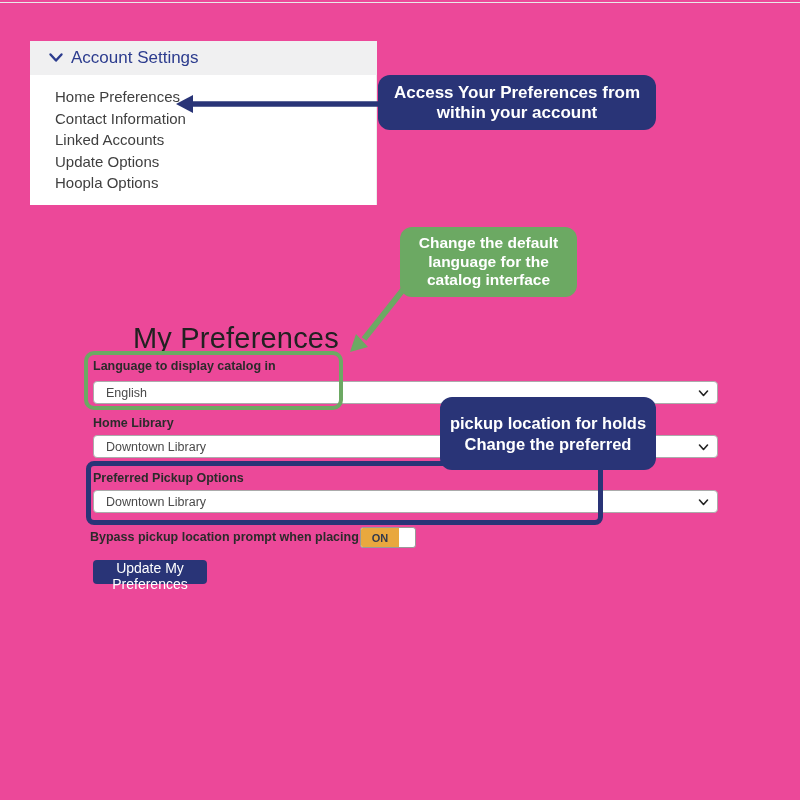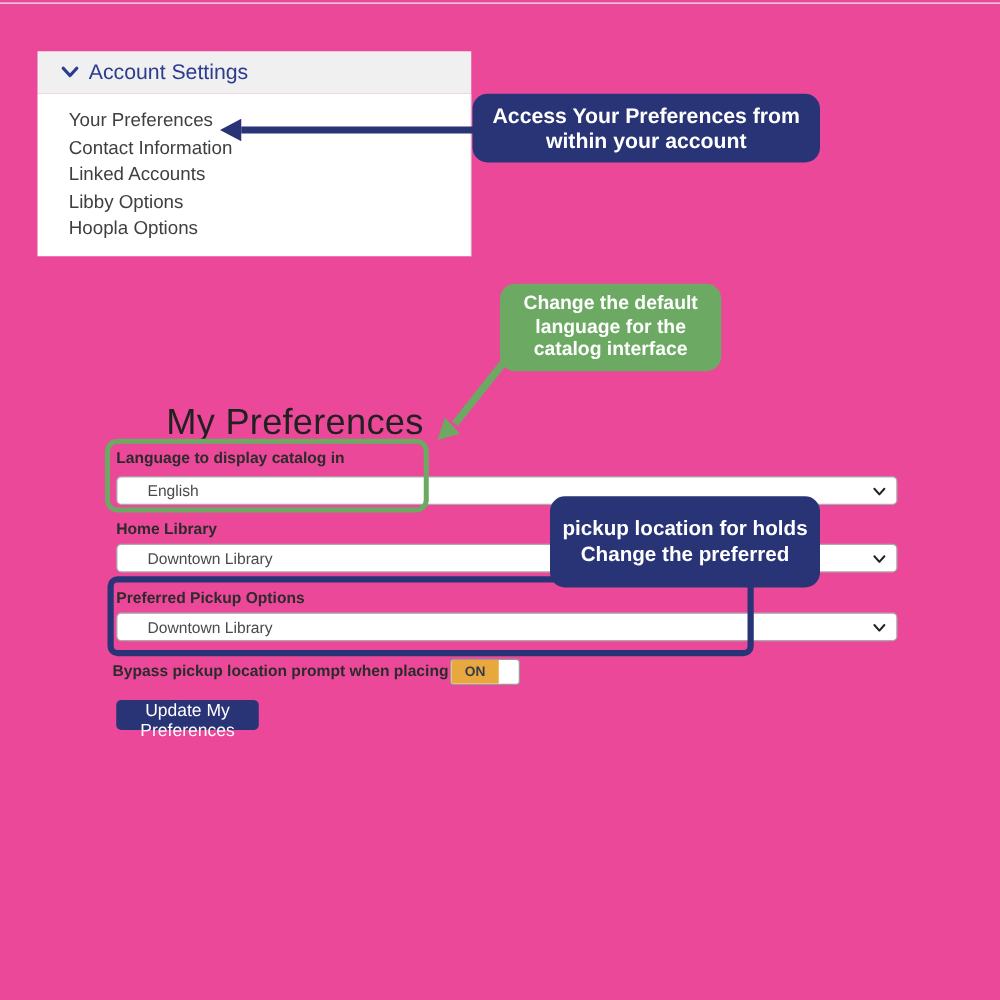--- a/index.html
+++ b/index.html
@@ -34,21 +34,21 @@
   .c1{left:378px;top:75px;width:278px;height:55px;font-size:17px;line-height:20px;}
   .c2{left:400px;top:227px;width:177px;height:70px;font-size:15.5px;line-height:18.5px;}
   .c3{left:440px;top:397px;width:216px;height:73px;font-size:16.5px;line-height:20.5px;}
 
   .arrows{position:absolute;left:0;top:0;z-index:5;pointer-events:none;}
 
   
   .page-title{position:absolute;left:89px;top:322px;font-size:29px;font-weight:400;color:#212121;letter-spacing:.2px;margin-left:44px;}
   .field-label{position:absolute;left:93px;font-size:12.5px;font-weight:bold;color:#2b2b2b;z-index:2;}
   .select{position:absolute;left:93px;width:625px;height:23px;background:#fff;border:1px solid #ababab;border-radius:4px;
-    display:flex;align-items:center;font-size:12.5px;color:#4a4a4a;padding-left:24px;z-index:2;cursor:pointer;}
+    display:flex;align-items:center;font-size:12.5px;color:#4a4a4a;padding-left:12px;z-index:2;cursor:pointer;}
   .select .sel-chev{position:absolute;right:8px;top:6px;}
 
   .hl{position:absolute;z-index:4;pointer-events:none;background:transparent;}
   .hl.green-box{left:84px;top:351px;width:259px;height:59px;border:4px solid var(--green);border-radius:10px;}
   .hl.navy-box{left:86px;top:461px;width:517px;height:64px;border:5px solid var(--navy);border-radius:8px;}
 
   .toggle-label{position:absolute;left:90px;top:530px;font-size:12.5px;font-weight:bold;color:#2b2b2b;}
   .toggle{position:absolute;left:360px;top:527px;width:56px;height:21px;border:1px solid #999;border-radius:3px;
     background:#fff;overflow:hidden;display:flex;cursor:pointer;z-index:2;}
   .toggle .on-seg{width:38px;height:100%;background:var(--amber);display:flex;align-items:center;justify-content:center;
@@ -68,24 +68,24 @@
     <span class="chev">
       <svg width="16" height="16" viewBox="0 0 16 16">
           <path d="M2.5 4.5 L8 10.5 L13.5 4.5" fill="none" stroke="#2c3c8e" stroke-width="2.4" stroke-linecap="round" stroke-linejoin="round"></path>
         </svg>
     </span>
     <span class="hdr-label">Account Settings</span>
   </div>
 
   <div class="panel">
     <nav class="menu">
-      <a class="menu-item">Your Preferences</a>
+      <a class="menu-item">Home Preferences</a>
       <a class="menu-item">Contact Information</a>
       <a class="menu-item">Linked Accounts</a>
-      <a class="menu-item">Libby Options</a>
+      <a class="menu-item">Update Options</a>
       <a class="menu-item">Hoopla Options</a>
     </nav>
   </div>
 
   <svg class="arrows" width="800" height="800" viewBox="0 0 800 800">
 
     <line x1="382" y1="104" x2="193" y2="104" stroke="#293477" stroke-width="5.5"></line>
     <polygon points="176,104 193,95 193,113" fill="#293477"></polygon>
 
     <line x1="406" y1="286" x2="364" y2="339" stroke="#6ca963" stroke-width="6"></line>

